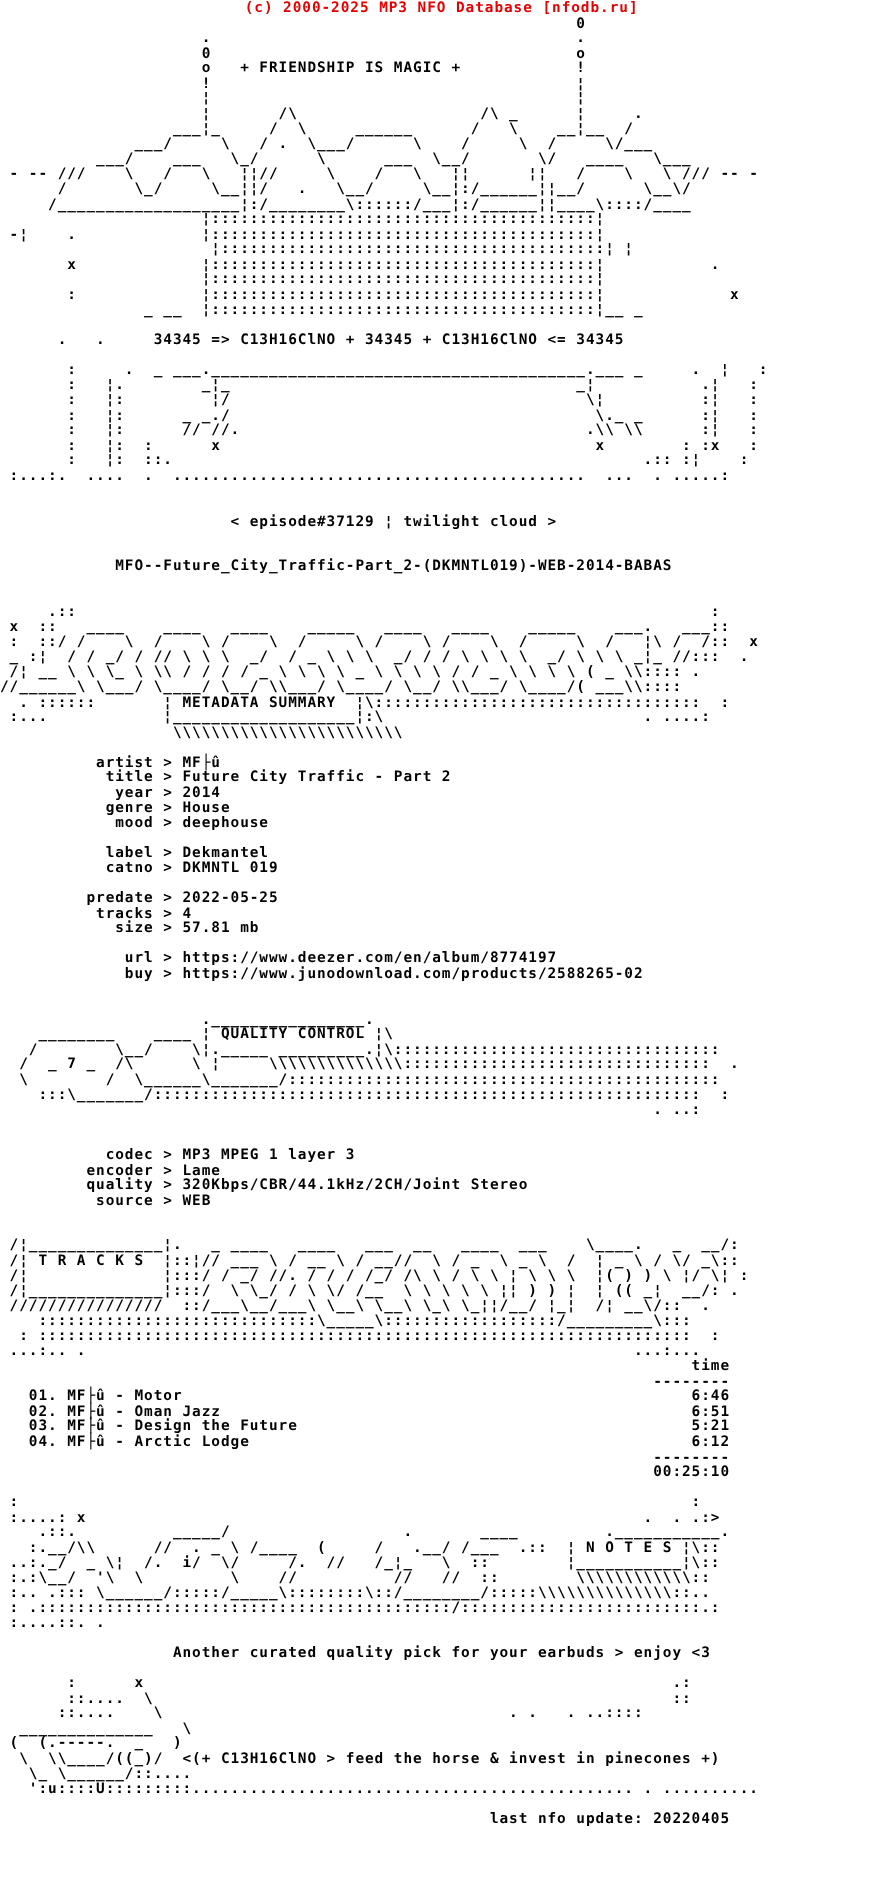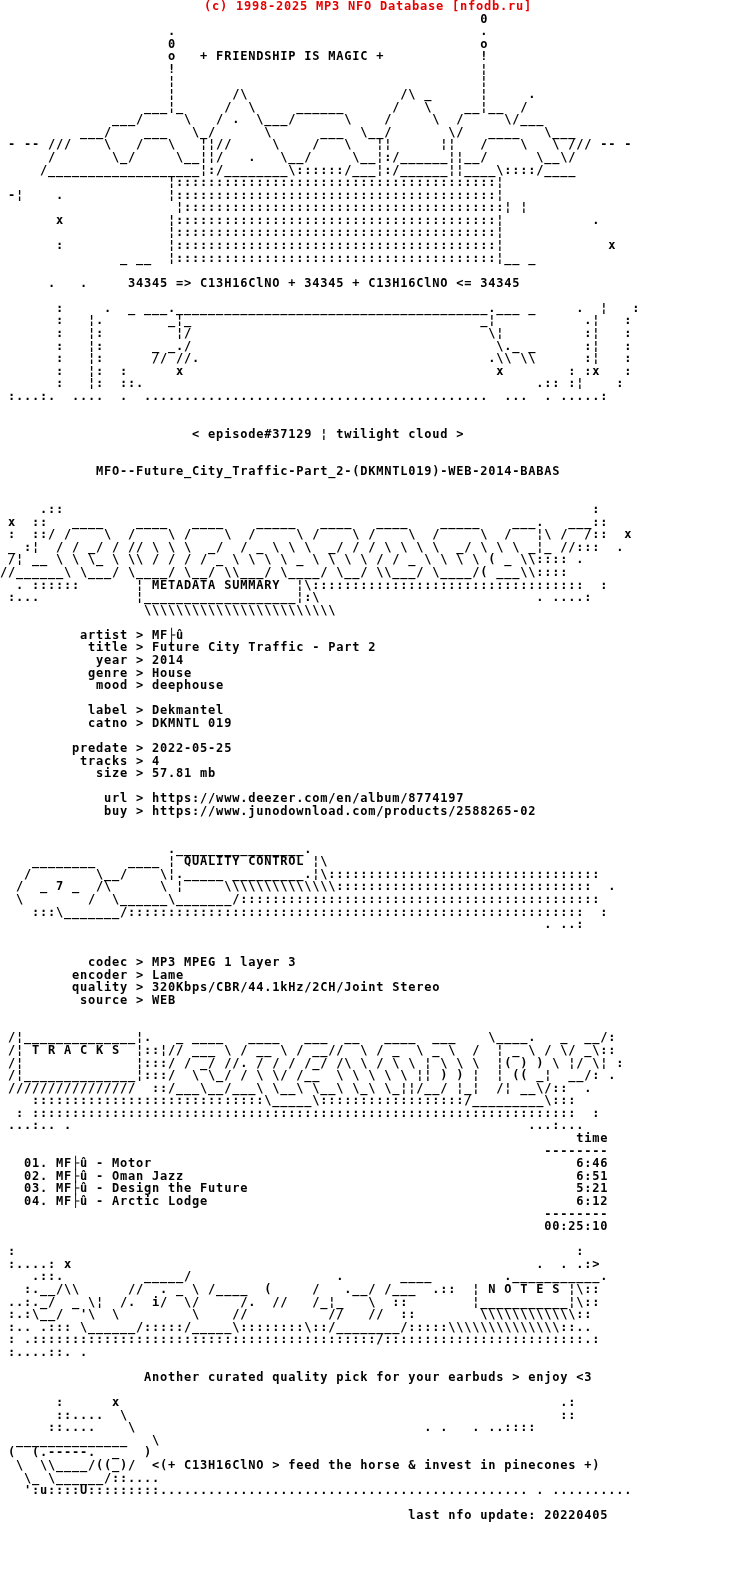--- a/index.html
+++ b/index.html
@@ -26,21 +26,21 @@
     font-weight:bold;
     letter-spacing:0.78px;
     color:#000000;
     white-space:pre;
   }
 </style>
 </head>
 <body>
 
 <div class="page">
-  <div class="copyright">(c) 1998-2025 MP3 NFO Database [nfodb.ru]</div>
+  <div class="copyright">(c) 2000-2025 MP3 NFO Database [nfodb.ru]</div>
   <pre class="nfo">                                                            0
                      .                                      .
                      0                                      o
                      o   + FRIENDSHIP IS MAGIC +            !
                      !                                      ¦
                      ¦                                      ¦
                      ¦       /\                   /\ _      ¦     .
                   ___¦_     /  \     ______      /   \    __¦__  /
               ___/     \   / .  \___/      \    /     \  /     \/___
           ___/    ___   \_/      \      ___  \__/       \/   ____   \___

